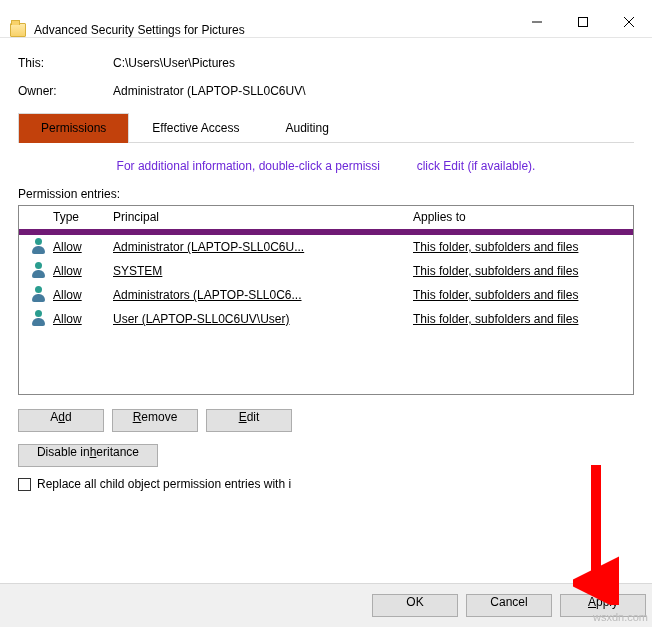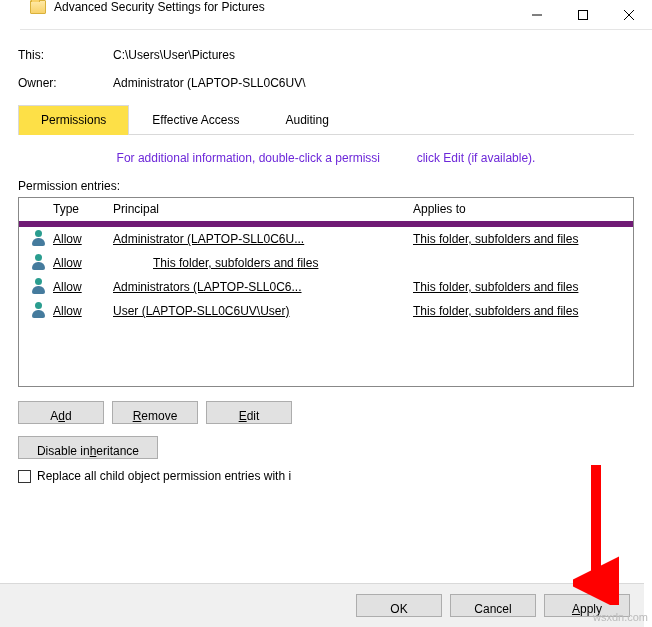--- a/index.html
+++ b/index.html
@@ -1,50 +1,50 @@
 <!DOCTYPE html>
 <html><head>
 <meta charset="utf-8">
 <style>
   * { box-sizing: border-box; font-family: "Segoe UI", Tahoma, sans-serif; font-size: 12px; }
   body { margin: 0; background: #fff; width: 652px; height: 627px; overflow: hidden; position: relative; }
-  .titlebar { display: flex; align-items: flex-start; height: 30px; border-bottom: 1px solid #e5e5e5; margin-left: 20px; }
+  .titlebar { display: flex; align-items: flex-end; height: 38px; border-bottom: 1px solid #e5e5e5; }
   .titlebar .folder-icon { width: 16px; height: 14px; margin: 0 8px 0 10px; background: linear-gradient(#ffe9a6,#f8d26a); border:1px solid #d9b13b; border-radius:1px; position:relative; }
   .titlebar .folder-icon::before { content:""; position:absolute; top:-4px; left:0; width:7px; height:4px; background:#f8d26a; border:1px solid #d9b13b; border-bottom:none; border-radius:1px 1px 0 0; }
   .titlebar .title { flex:1; color:#000; }
   .winbtn { width:46px; height:30px; display:flex; align-items:center; justify-content:center; color:#333; }
   .winbtn svg { width:10px; height:10px; }
   .content { padding: 18px 18px 0 18px; position:relative; }
   .row { display:flex; margin-bottom:14px; }
   .row .label { width:95px; color:#000; }
   .row .value { color:#000; }
   .tabs { display:flex; border-bottom:1px solid #d9d9d9; margin-top:6px; }
   .tab { padding:7px 22px 8px 22px; color:#000; border:1px solid transparent; border-bottom:none; position:relative; top:1px; cursor:default; }
-  .tab.active { border-color:#d9d9d9; background:#fde047; }
+  .tab.active { border-color:#d9d9d9; background:#c2410c; }
   .info { margin:16px 0 14px 0; color:#6d28d9;text-align:center; }
   .entries-label { margin-bottom:4px; }
   .grid { border:1px solid #888; height:190px; overflow:hidden; }
   .ghead { display:flex; background:#fff; border-bottom:6px solid #701a75; }
   .ghead div { padding:4px 6px 5px 6px; color:#000; }
   .col-icon { width:28px; }
   .col-type { width:60px; }
   .col-principal { width:260px; }
   .col-access-gap { width:40px; }
   .col-applies { flex:1; }
   .grow { display:flex; align-items:center; height:24px; }
   .grow > div { padding:0 6px; white-space:nowrap; overflow:hidden; text-overflow:ellipsis;text-decoration:underline; }
   .user-icon { width:16px; height:16px; margin-left:6px; display:inline-block; position:relative; }
   .user-icon .head { position:absolute; top:0; left:4px; width:7px; height:7px; border-radius:50%; background:#2a9d8f; }
   .user-icon .body { position:absolute; bottom:0; left:1px; width:13px; height:8px; border-radius:6px 6px 2px 2px; background:#457b9d; }
   .btnrow { display:flex; gap:8px; margin-top:14px; }
-  .btn { min-width:86px; height:23px; border:1px solid #adadad; background:#e1e1e1; display:flex; align-items:flex-end; justify-content:center; padding:0 10px; cursor:default; }
+  .btn { min-width:86px; height:23px; border:1px solid #adadad; background:#e1e1e1; display:flex; align-items:flex-start; justify-content:center; padding:0 10px; cursor:default; }
   .btn.wide { min-width:140px; }
   .checkrow { display:flex; align-items:center; margin-top:10px; gap:6px; }
   .checkbox { width:13px; height:13px; border:1px solid #333; background:#fff; }
-  .bottombar { position:absolute; bottom:0; left:0; right:8px; height:44px; border-top:1px solid #d9d9d9; display:flex; justify-content:flex-end; align-items:center; padding-right:14px; gap:8px; background:#f0f0f0; }
+  .bottombar { position:absolute; bottom:0; left:0; right:0; height:44px; border-top:1px solid #d9d9d9; display:flex; justify-content:flex-end; align-items:center; padding-right:6px; gap:8px; background:#f0f0f0; }
   .bottombar .btn { min-width:86px; }
   .watermark { position:absolute; right:4px; bottom:4px; font-size:11px; color:#bbb; }
   
   .arrow { position:absolute; right:33px; bottom:22px; pointer-events:none; }
   .arrow svg { display:block; }
   .u { text-decoration: underline; }
 </style>
 </head>
 <body>
 
@@ -106,20 +106,21 @@
         <div class="grow">
           <div class="col-icon"><span class="user-icon"><span class="head"></span><span class="body"></span></span></div>
           <div class="col-type">Allow</div>
           <div class="col-principal">Administrator (LAPTOP-SLL0C6U...</div>
           <div class="col-access-gap"></div>
           <div class="col-applies">This folder, subfolders and files</div>
         </div>
         <div class="grow">
           <div class="col-icon"><span class="user-icon"><span class="head"></span><span class="body"></span></span></div>
           <div class="col-type">Allow</div>
+          <div class="col-principal">SYSTEM</div>
           <div class="col-access-gap"></div>
           <div class="col-applies">This folder, subfolders and files</div>
         </div>
         <div class="grow">
           <div class="col-icon"><span class="user-icon"><span class="head"></span><span class="body"></span></span></div>
           <div class="col-type">Allow</div>
           <div class="col-principal">Administrators (LAPTOP-SLL0C6...</div>
           <div class="col-access-gap"></div>
           <div class="col-applies">This folder, subfolders and files</div>
         </div>

